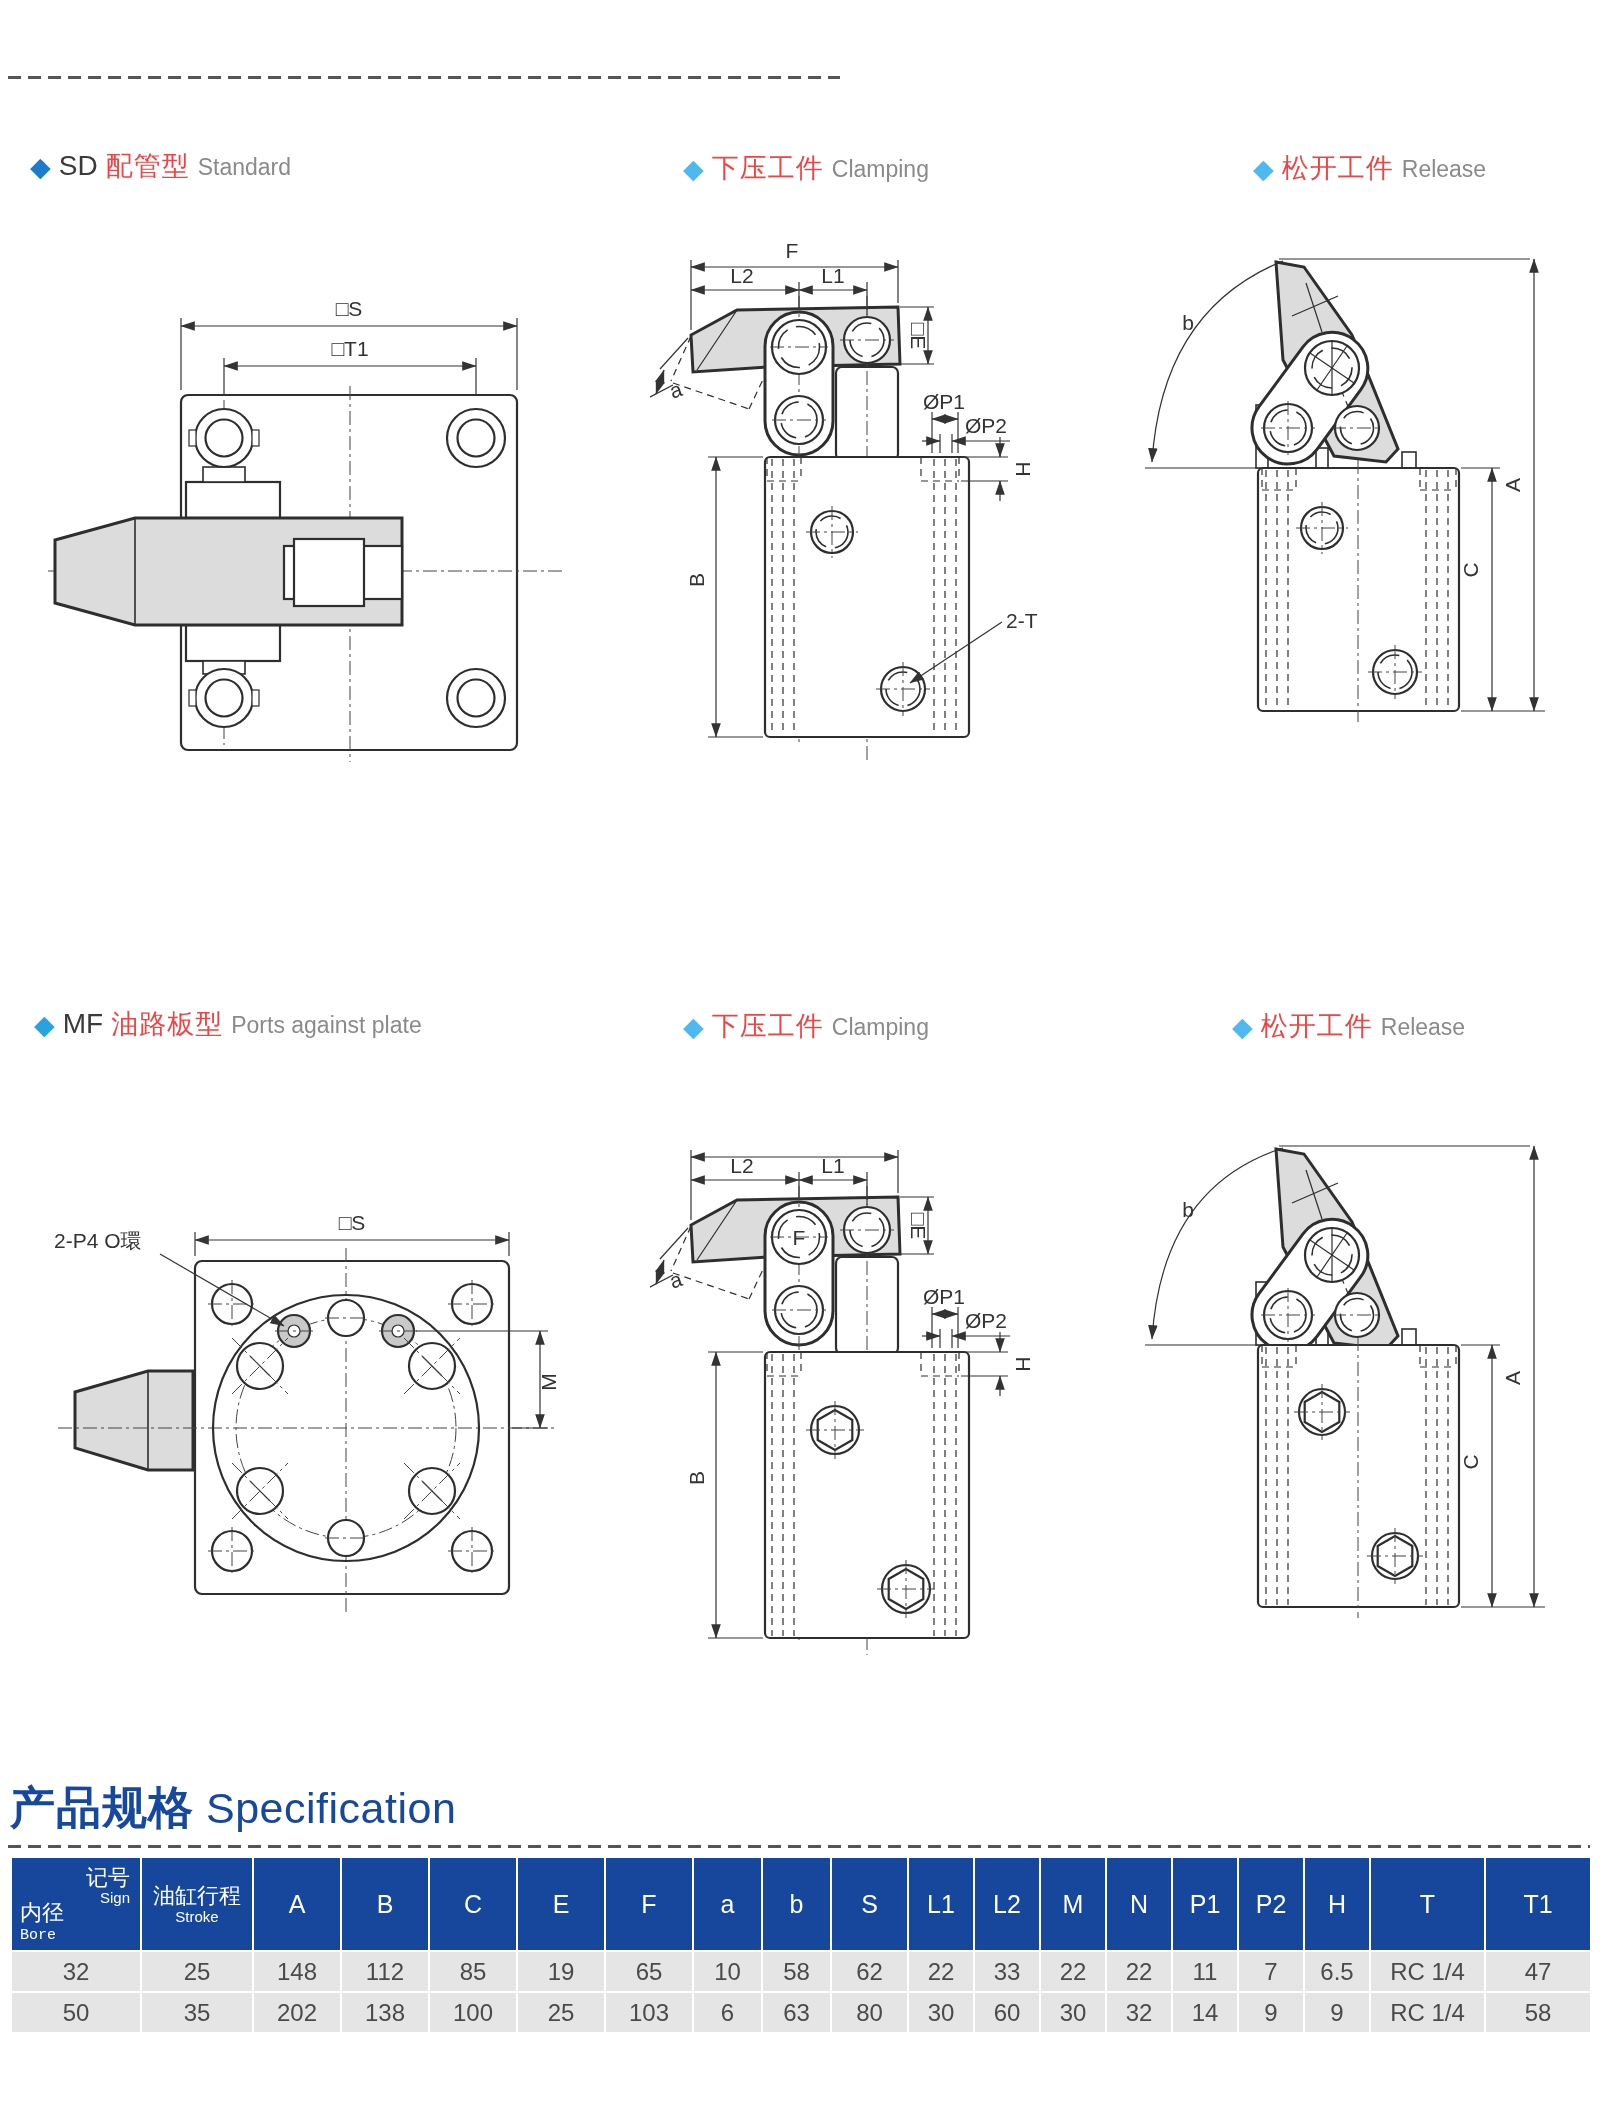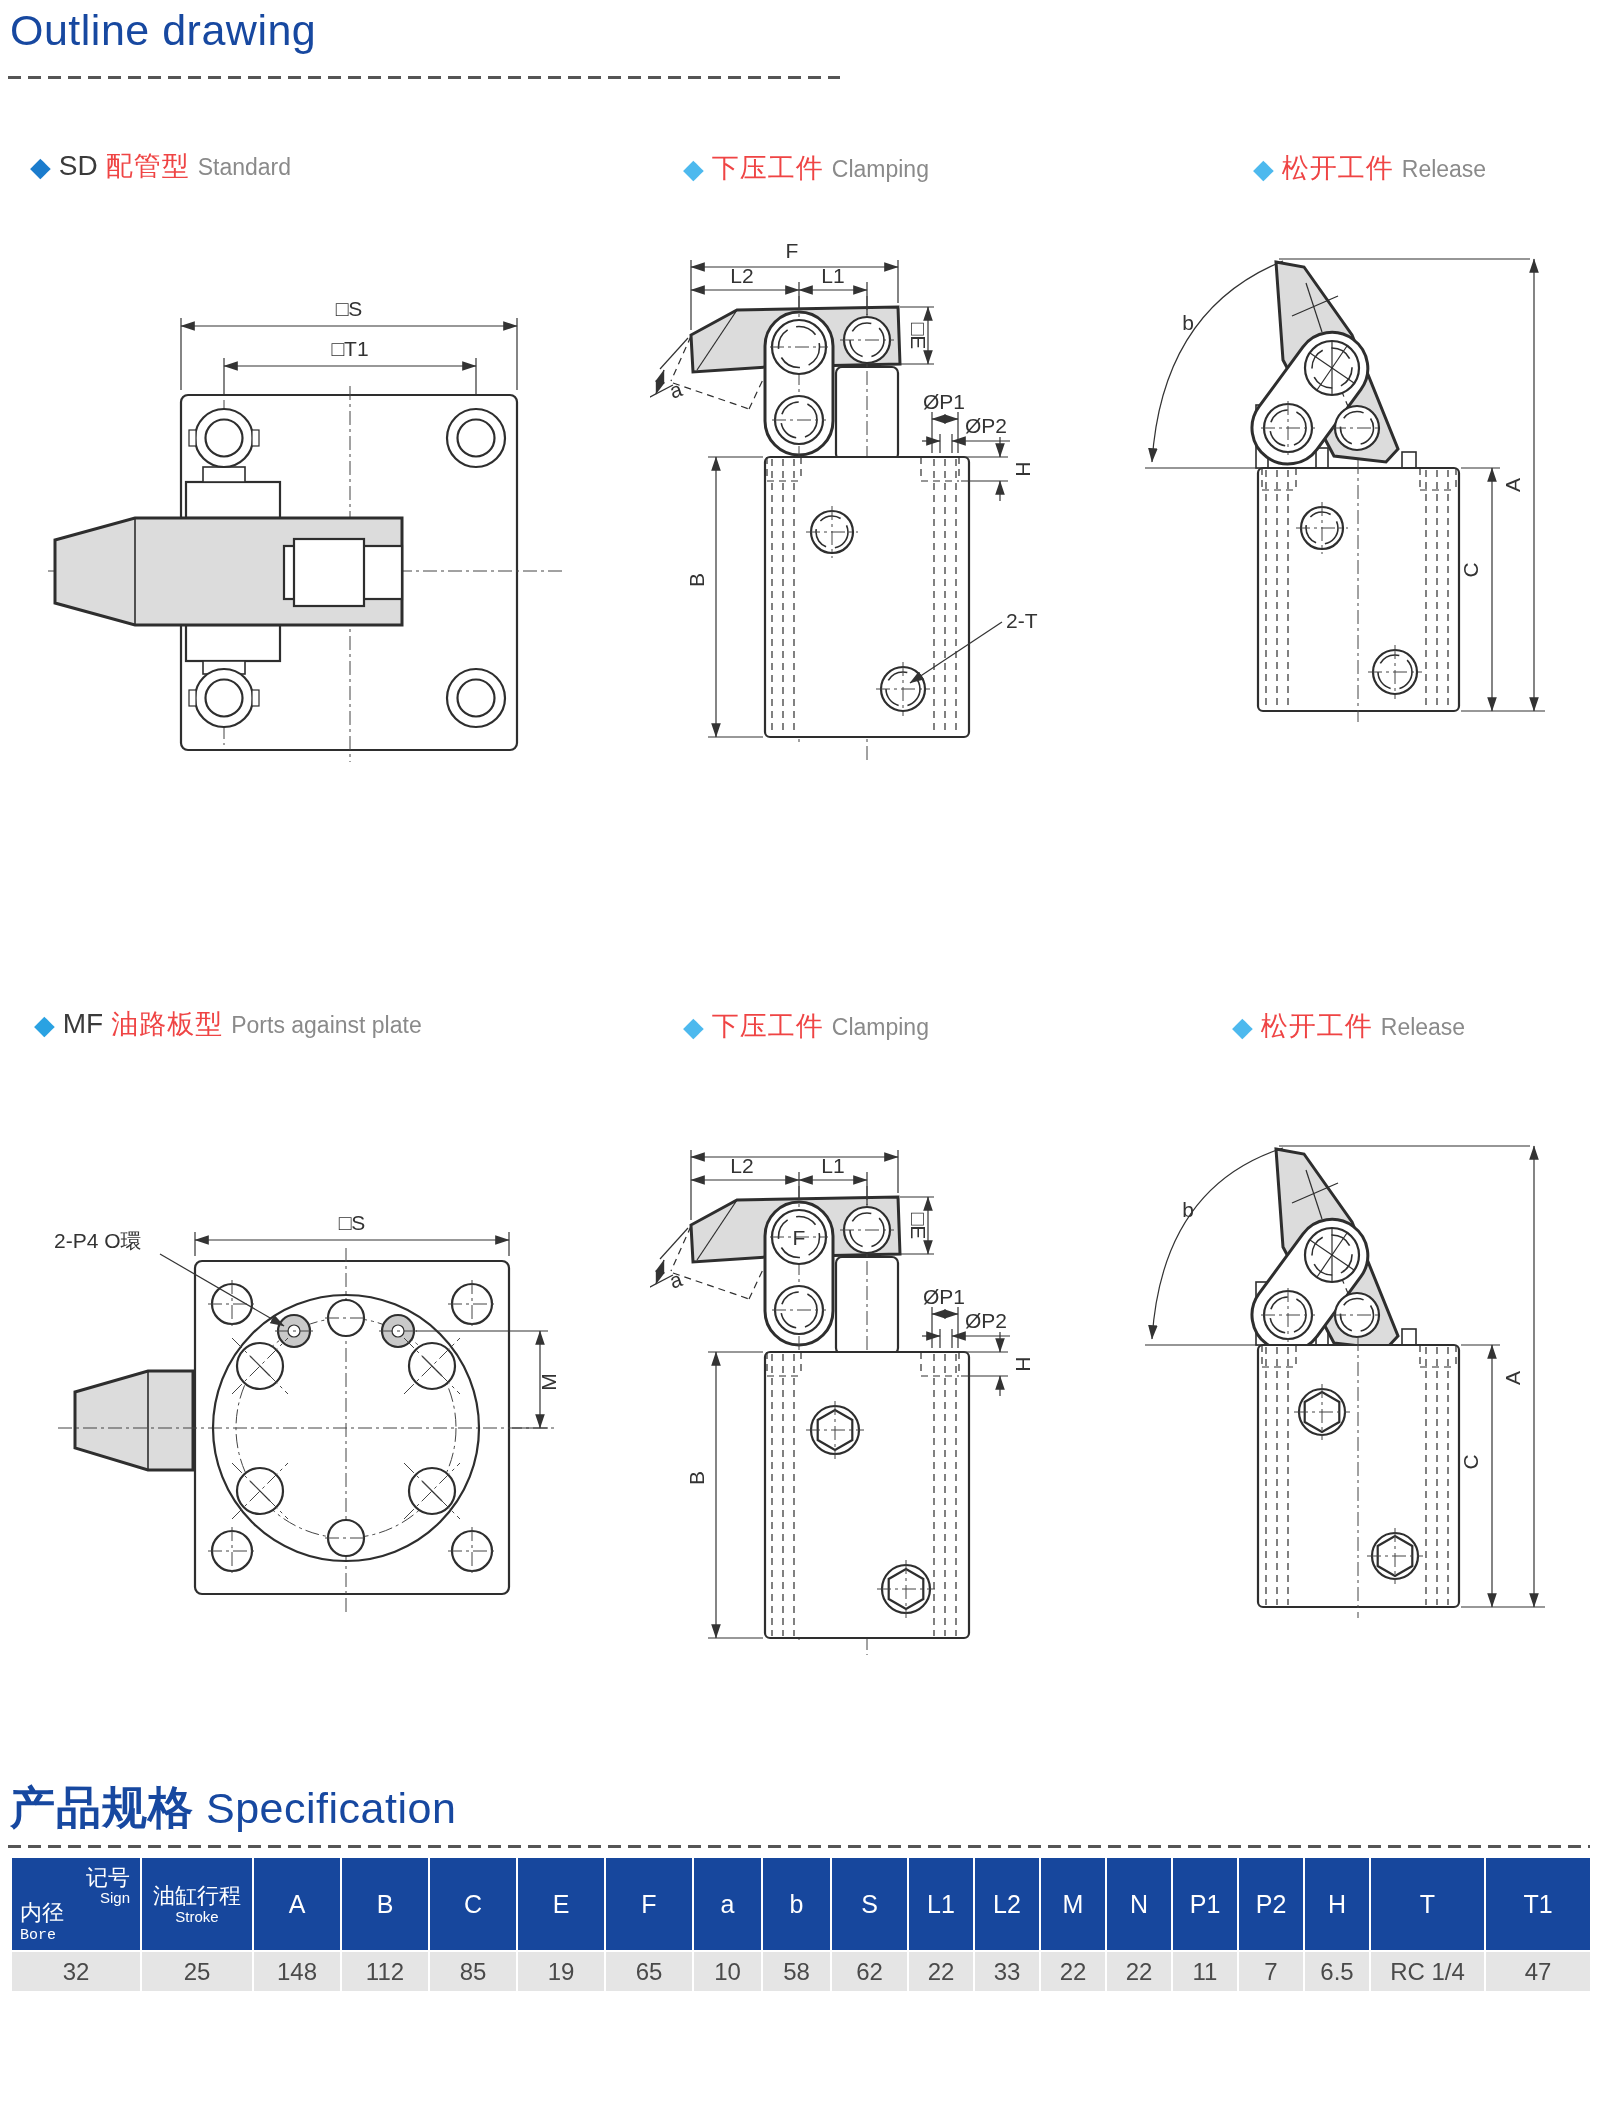--- a/index.html
+++ b/index.html
@@ -58,21 +58,20 @@
       <marker id="arrE" viewBox="0 0 12 8" refX="11.5" refY="4" markerWidth="12" markerHeight="8" orient="auto">
         <path d="M0,0 L12,4 L0,8 z" fill="#333"></path>
       </marker>
       <marker id="arrS" viewBox="0 0 12 8" refX="0.5" refY="4" markerWidth="12" markerHeight="8" orient="auto">
         <path d="M12,0 L0,4 L12,8 z" fill="#333"></path>
       </marker>
     </defs>
   </svg>
 
   <div class="big-title" style="top:6px;">
-    <span class="en">Outline drawing</span>
   </div>
   <div class="dashrule" style="left:8px;top:76px;width:832px;"></div>
 
   <div class="sec" style="left:30px;top:148px;">
     <span class="dia dia-sd">◆</span>
     <span class="code">SD</span>
     <span class="zh">配管型</span>
     <span class="en">Standard</span>
   </div>
   <div class="sec" style="left:683px;top:150px;">
@@ -654,16 +653,37 @@
       <td>22</td>
       <td>33</td>
       <td>22</td>
       <td>22</td>
       <td>11</td>
       <td>7</td>
       <td>6.5</td>
       <td>RC 1/4</td>
       <td>47</td>
     </tr>
+    <tr class="drow rg">
+      <td>50</td>
+      <td>35</td>
+      <td>202</td>
+      <td>138</td>
+      <td>100</td>
+      <td>25</td>
+      <td>103</td>
+      <td>6</td>
+      <td>63</td>
+      <td>80</td>
+      <td>30</td>
+      <td>60</td>
+      <td>30</td>
+      <td>32</td>
+      <td>14</td>
+      <td>9</td>
+      <td>9</td>
+      <td>RC 1/4</td>
+      <td>58</td>
+    </tr>
   </tbody>
     </table>
 
 </div>
 
 </body></html>

